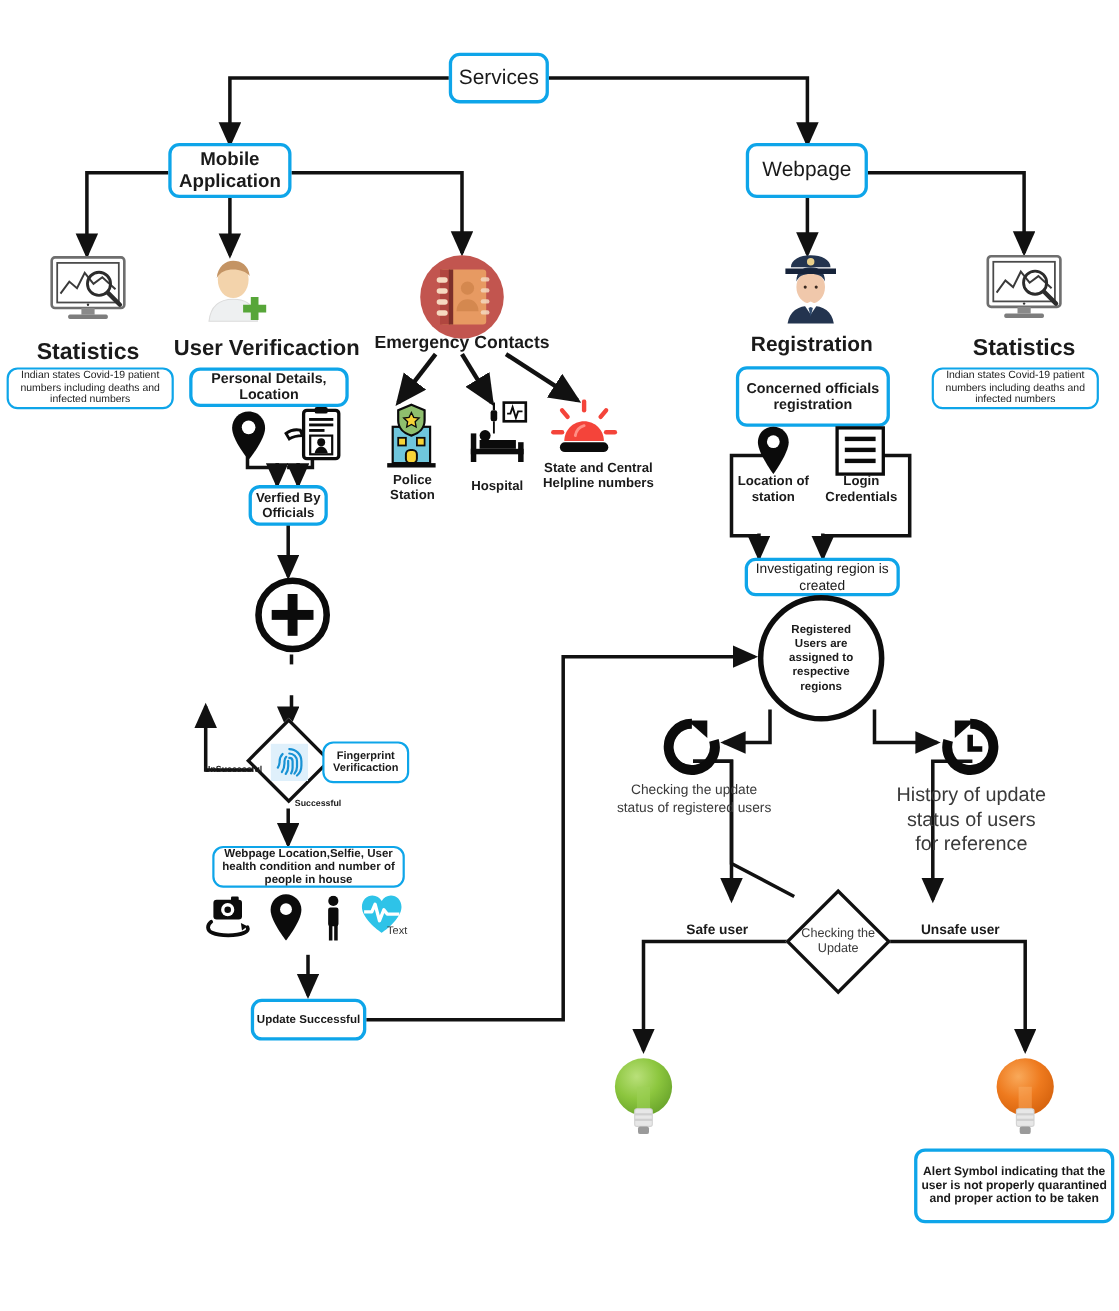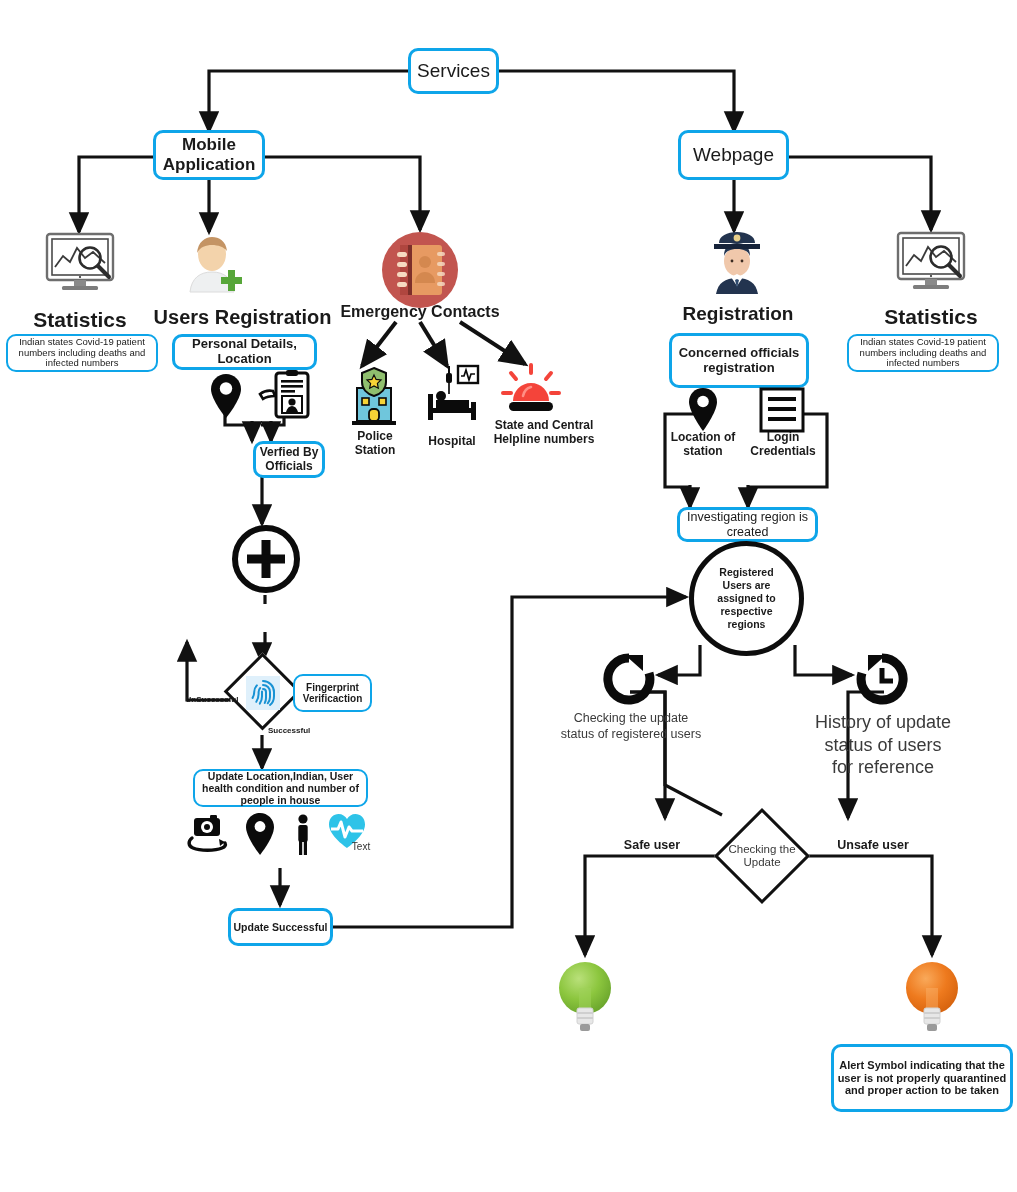--- a/index.html
+++ b/index.html
@@ -144,21 +144,21 @@
       <path d="M18 24c0-9 5.5-15 14-15s14 6 14 15c0 10-6.5 17-14 17s-14-7-14-17z" fill="#f3d3ab"></path>
       <path d="M17 23c1-11 8-16 15-16s14 4 15 14c-3-4-9-6-15-6s-12 2-15 8z" fill="#c49464"></path>
       <path d="M10 62c1.5-14 10-20 22-20s20.5 6 22 20z" fill="#f2f3f4"></path>
       <path d="M10 62c1.5-14 10-20 22-20s20.5 6 22 20z" fill="#eef0f1" stroke="#dcdcdc" stroke-width="1"></path>
       <g fill="#57a639">
         <path d="M48 40h7v7h7v7h-7v7h-7v-7h-7v-7h7z"></path>
       </g>
     </svg>
   </div>
   <div class="lbl title-bold" style="left:150px;top:306px;width:185px;font-size:20px;">
-    <span>Users Registration</span>
+    <span>User Verificaction</span>
   </div>
 
   <div class="rbox" style="left:172px;top:334px;width:145px;height:36px;font-size:13px;font-weight:bold;padding:0 4px;">
     <span>Personal Details, Location</span>
   </div>
 
   <div class="iconbox" style="left:207px;top:372px;width:38px;height:48px;">
     <svg width="38" height="48" viewBox="0 0 38 48">
       <path d="M19 2C10.7 2 4 8.7 4 17c0 11 15 29 15 29s15-18 15-29C34 8.7 27.3 2 19 2z" fill="#0b0b0b"></path>
       <circle cx="19" cy="16.5" r="6.2" fill="#fff"></circle>
@@ -172,21 +172,21 @@
       <rect x="23" y="10" width="22" height="2.6" fill="#0b0b0b"></rect>
       <rect x="23" y="15" width="22" height="2.6" fill="#0b0b0b"></rect>
       <rect x="23" y="20" width="14" height="2.6" fill="#0b0b0b"></rect>
       <rect x="24" y="26" width="20" height="17" fill="none" stroke="#0b0b0b" stroke-width="2"></rect>
       <circle cx="34" cy="32" r="3.6" fill="#0b0b0b"></circle>
       <path d="M28 42c1-4 3.4-6 6-6s5 2 6 6z" fill="#0b0b0b"></path>
       <path d="M2 24c4-3 8-4 13-3l2 5c-5 0-9 1-12 3z" fill="#fff" stroke="#0b0b0b" stroke-width="2.6"></path>
     </svg>
   </div>
 
-  <div class="rbox" style="left:226px;top:441px;width:72px;height:37px;font-size:12px;font-weight:bold;margin-left:27px;">
+  <div class="rbox" style="left:226px;top:441px;width:72px;height:37px;font-size:12px;font-weight:bold;">
     <span>Verfied By Officials</span>
   </div>
 
   <div class="iconbox" style="left:231px;top:524px;width:70px;height:70px;">
     <svg width="70" height="70" viewBox="0 0 70 70">
       <circle cx="35" cy="35" r="31" fill="none" stroke="#0b0b0b" stroke-width="6"></circle>
       <rect x="30.5" y="16" width="9" height="38" fill="#0b0b0b"></rect>
       <rect x="16" y="30.5" width="38" height="9" fill="#0b0b0b"></rect>
     </svg>
   </div>
@@ -211,21 +211,21 @@
   </div>
 
   <div class="lbl" style="left:178px;top:695px;width:68px;font-size:8px;font-weight:bold;">
     <span>UnSuccessful</span>
   </div>
   <div class="lbl" style="left:268px;top:726px;width:58px;font-size:8px;font-weight:bold;text-align:left;">
     <span>Successful</span>
   </div>
 
   <div class="rbox thin" style="left:193px;top:769px;width:175px;height:38px;font-size:10.5px;font-weight:bold;padding:0 4px;">
-    <span>Update Location,Indian, User health condition and number of people in house</span>
+    <span>Webpage Location,Selfie, User health condition and number of people in house</span>
   </div>
 
   <div class="iconbox" style="left:186px;top:814px;width:42px;height:42px;">
     <svg width="42" height="42" viewBox="0 0 42 42">
       <rect x="8" y="4" width="26" height="18" rx="3" fill="#0b0b0b"></rect>
       <circle cx="21" cy="13" r="6" fill="#fff"></circle>
       <circle cx="21" cy="13" r="3" fill="#0b0b0b"></circle>
       <rect x="24" y="1" width="7" height="4" rx="1.2" fill="#0b0b0b"></rect>
       <path d="M6 24c-4 3-4 8 1 10 7 3 22 3 29 0 3-1.2 4-3 3-5" fill="none" stroke="#0b0b0b" stroke-width="3.4" stroke-linecap="round"></path>
       <path d="M33 25l6 3-5 4z" fill="#0b0b0b"></path>

